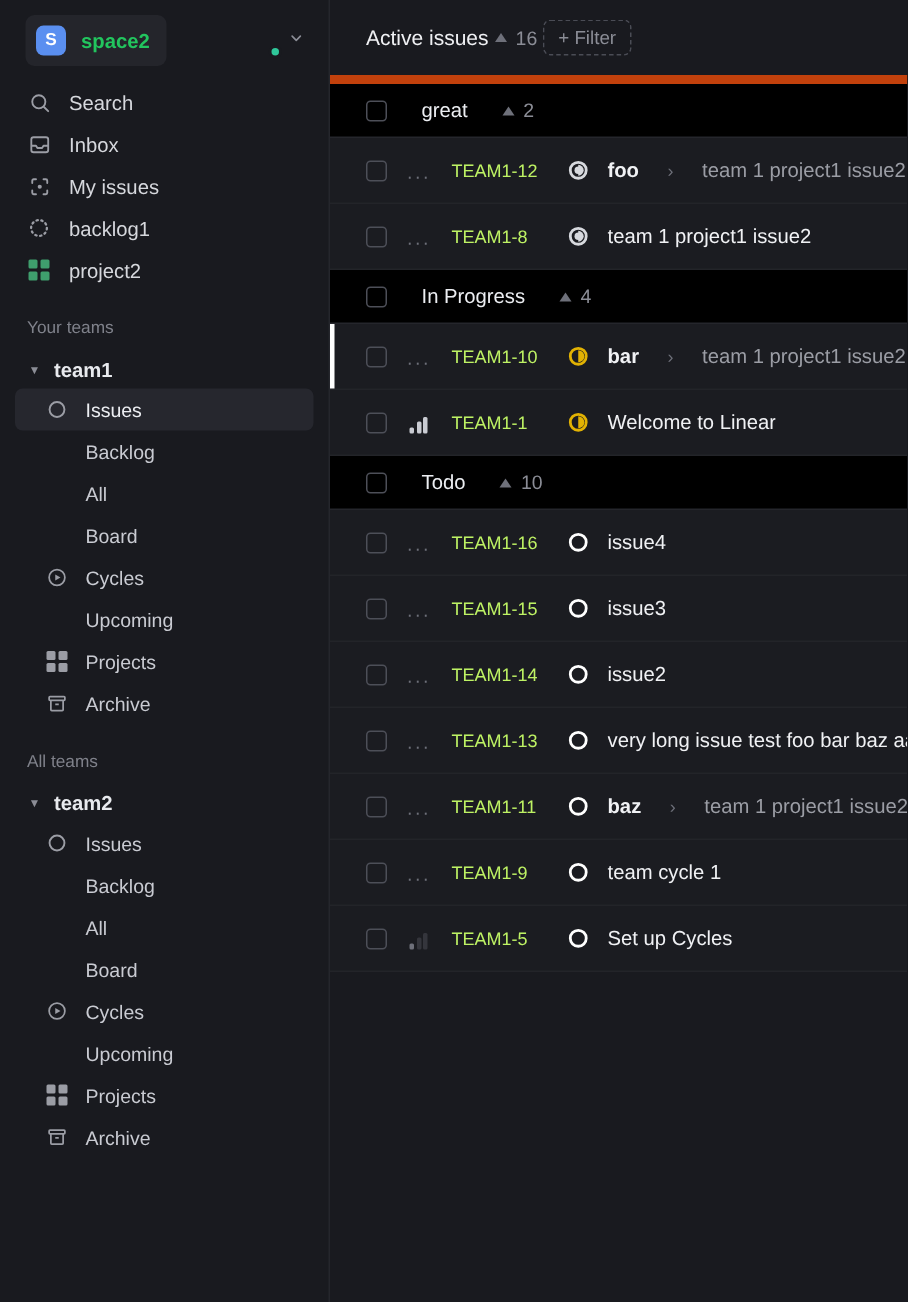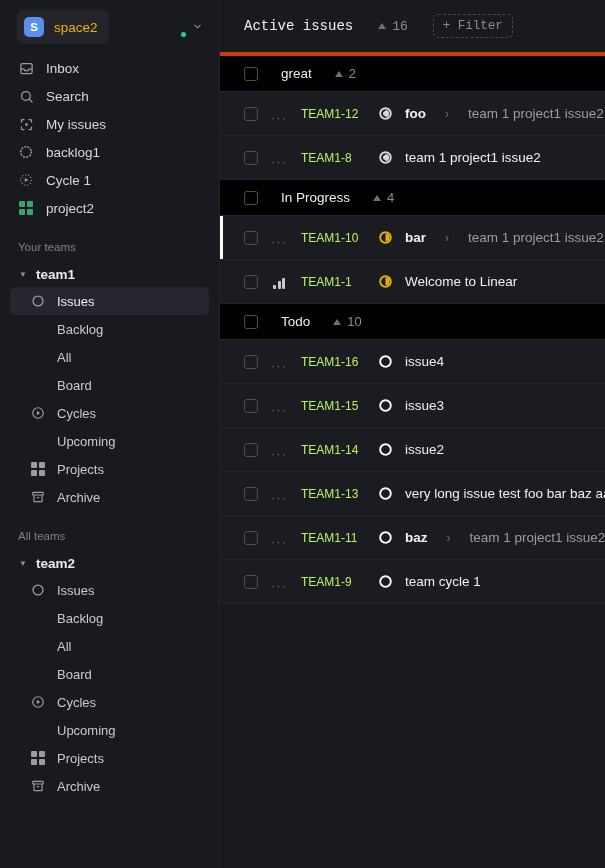--- a/index.html
+++ b/index.html
@@ -33,21 +33,21 @@
     background: #24252b; border-radius: 6px;
     height: 34px; padding: 0 11px 0 7px;
     cursor: pointer;
   }
   .ws-badge {
     width: 20px; height: 20px; border-radius: 5px;
     background: #5a8ff0; color: #fff;
     font-size: 11.5px; font-weight: bold;
     display: flex; align-items: center; justify-content: center;
   }
-  .ws-name { font-size: 13.5px; color: #eab308; font-weight: 400; }
+  .ws-name { font-size: 13.5px; color: #22c55e; font-weight: 700; }
   .ws-right {
     margin-left: auto; display: flex; align-items: center; gap: 5px;
     padding-left: 14px;
   }
   .avatar-wrap { position: relative; width: 22px; height: 22px; cursor: pointer; }
   .avatar {
     width: 22px; height: 22px; border-radius: 50%;
     background: radial-gradient(circle at 35% 32%, #cfd9a8 0%, #a9bd80 45%, #7d9a58 100%);
   }
   .presence {
@@ -88,24 +88,23 @@
   .sub-item.plain { padding-left: 47px; }
   .sub-ico { width: 16px; height: 16px; flex: 0 0 16px; display: flex; align-items: center; justify-content: center; color: #9b9da5; }
 
   .grid4 { display: grid; grid-template-columns: 6px 6px; grid-template-rows: 6px 6px; gap: 2px; }
   .grid4 i { display: block; background: currentColor; border-radius: 1px; }
   .grid4.green { color: #3f9e6d; }
 
   
   .main { flex: 1; height: 868px; background: #191a1f; overflow: hidden; position: relative; }
   .topbar {
-    height: 56px; display: flex; align-items: center; gap: 25px;
+    height: 56px; display: flex; align-items: center; gap: 4px;
     padding: 0 0 0 24px;
-    border-bottom: 4px solid #c2410c;
-    font-family: Liberation Mono, monospace;
+    border-bottom: 6px solid #c2410c;
   }
   .topbar-title { font-size: 14px; color: #f0f1f4; font-weight: 500; }
   .count-wrap { display: flex; align-items: center; gap: 6px; color: #8b8d96; font-size: 13px; }
   .mini-tri {
     width: 0; height: 0;
     border-left: 4px solid transparent; border-right: 4px solid transparent;
     border-bottom: 6px solid #6e707a;
   }
   .filter-btn {
     border: 1px dashed #4a4c55; border-radius: 5px;
@@ -177,36 +176,36 @@
               <polyline points="6 9 12 15 18 9"></polyline>
             </svg>
         </span>
       </div>
     </div>
 
     <div style="height:10px"></div>
 
     <div class="nav-item">
       <span class="nav-ico">
+        <svg width="15" height="15" viewBox="0 0 24 24" fill="none" stroke="currentColor" stroke-width="2" stroke-linecap="round">
+            <circle cx="11" cy="11" r="7"></circle>
+            <line x1="16.5" y1="16.5" x2="21" y2="21"></line>
+          </svg>
+      </span>
+      <span>Search</span>
+    </div>
+
+    <div class="nav-item">
+      <span class="nav-ico">
         <svg width="15" height="15" viewBox="0 0 24 24" fill="none" stroke="currentColor" stroke-width="2" stroke-linejoin="round">
             <rect x="3" y="4" width="18" height="16" rx="2.5"></rect>
             <path d="M3 13h5l1.5 2.5h5L16 13h5"></path>
           </svg>
       </span>
       <span>Inbox</span>
-    </div>
-
-    <div class="nav-item">
-      <span class="nav-ico">
-        <svg width="15" height="15" viewBox="0 0 24 24" fill="none" stroke="currentColor" stroke-width="2" stroke-linecap="round">
-            <circle cx="11" cy="11" r="7"></circle>
-            <line x1="16.5" y1="16.5" x2="21" y2="21"></line>
-          </svg>
-      </span>
-      <span>Search</span>
     </div>
 
     <div class="nav-item">
       <span class="nav-ico">
         <svg width="15" height="15" viewBox="0 0 24 24" fill="none" stroke="currentColor" stroke-width="2" stroke-linecap="round">
           <path d="M4 8V5.5A1.5 1.5 0 0 1 5.5 4H8"></path>
             <path d="M16 4h2.5A1.5 1.5 0 0 1 20 5.5V8"></path>
           <path d="M20 16v2.5a1.5 1.5 0 0 1-1.5 1.5H16"></path>
             <path d="M8 20H5.5A1.5 1.5 0 0 1 4 18.5V16"></path>
           <circle cx="12" cy="12" r="2.2" fill="currentColor" stroke="none"></circle>
@@ -218,29 +217,20 @@
 
     <div class="nav-item">
       <span class="nav-ico">
         <svg width="14" height="14" viewBox="0 0 24 24" fill="none" stroke="currentColor" stroke-width="2.6" stroke-linecap="round" stroke-dasharray="1.6 4">
             <circle cx="12" cy="12" r="9"></circle>
           </svg>
       </span>
       <span>backlog1</span>
     </div>
 
-    <div class="nav-item">
-      <span class="nav-ico">
-        <svg width="14" height="14" viewBox="0 0 24 24" fill="none" stroke="currentColor" stroke-width="2.2" stroke-dasharray="1.6 3.4">
-            <circle cx="12" cy="12" r="9"></circle>
-            <path d="M10 8.5l6 3.5-6 3.5z" fill="currentColor" stroke="none"></path>
-          </svg>
-      </span>
-      <span>Cycle 1</span>
-    </div>
 
     <div class="nav-item">
       <span class="nav-ico">
         <span class="grid4 green">
             <i></i>
             <i></i>
             <i></i>
             <i></i>
           </span>
       </span>
@@ -540,16 +530,33 @@
             <span class="dots">···</span>
           </span>
           <span class="ident">TEAM1-9</span>
           <span class="stat"><svg width="15" height="15" viewBox="0 0 24 24" fill="none" stroke="#ffffff" stroke-width="3">
               <circle cx="12" cy="12" r="8.5"></circle>
             </svg></span>
           <div class="title-cell">
             <span class="t-plain">team cycle 1</span>
           </div>
         </div>
+        <div class="issue-row">
+          <span class="chk"></span>
+          <span class="prio">
+            <span class="bars">
+              <i class="b1"></i>
+              <i class="b2 off"></i>
+              <i class="b3 off"></i>
+            </span>
+          </span>
+          <span class="ident">TEAM1-5</span>
+          <span class="stat"><svg width="15" height="15" viewBox="0 0 24 24" fill="none" stroke="#ffffff" stroke-width="3">
+              <circle cx="12" cy="12" r="8.5"></circle>
+            </svg></span>
+          <div class="title-cell">
+            <span class="t-plain">Set up Cycles</span>
+          </div>
+        </div>
       </div>
   </section>
 
 </div>
 
 </body></html>

